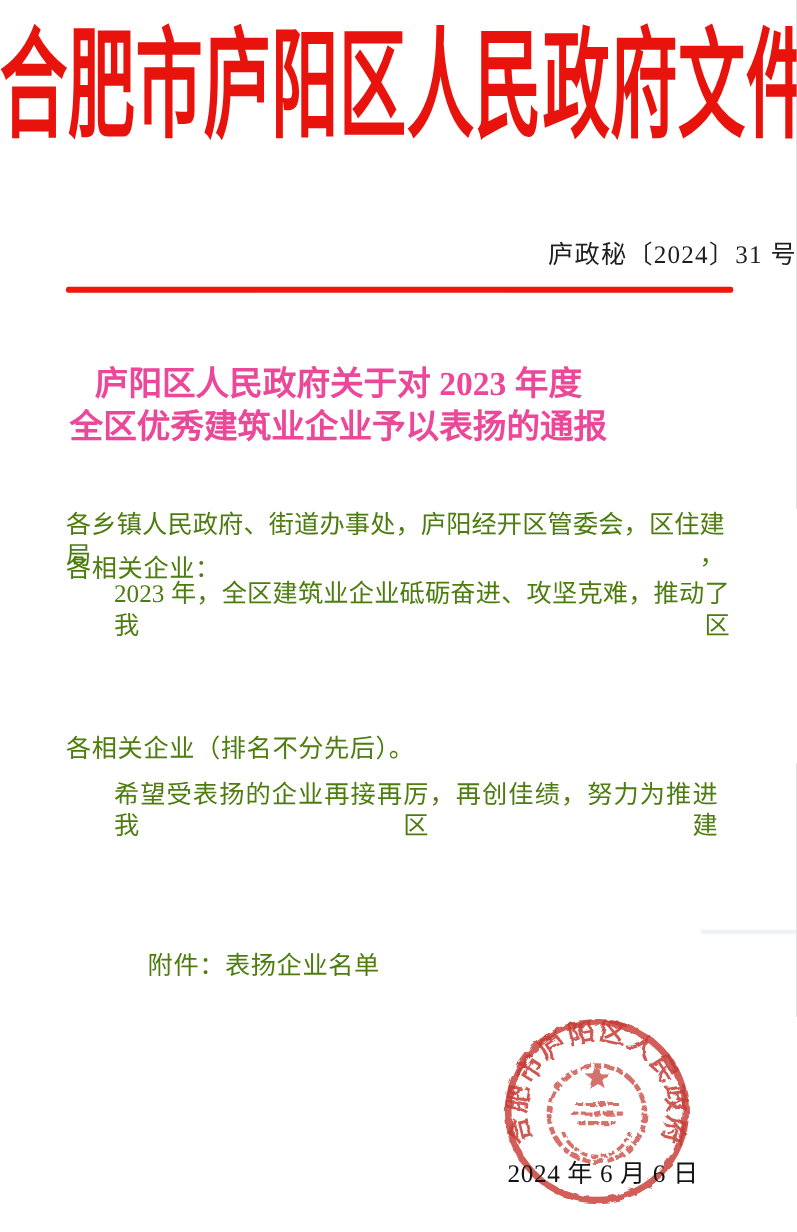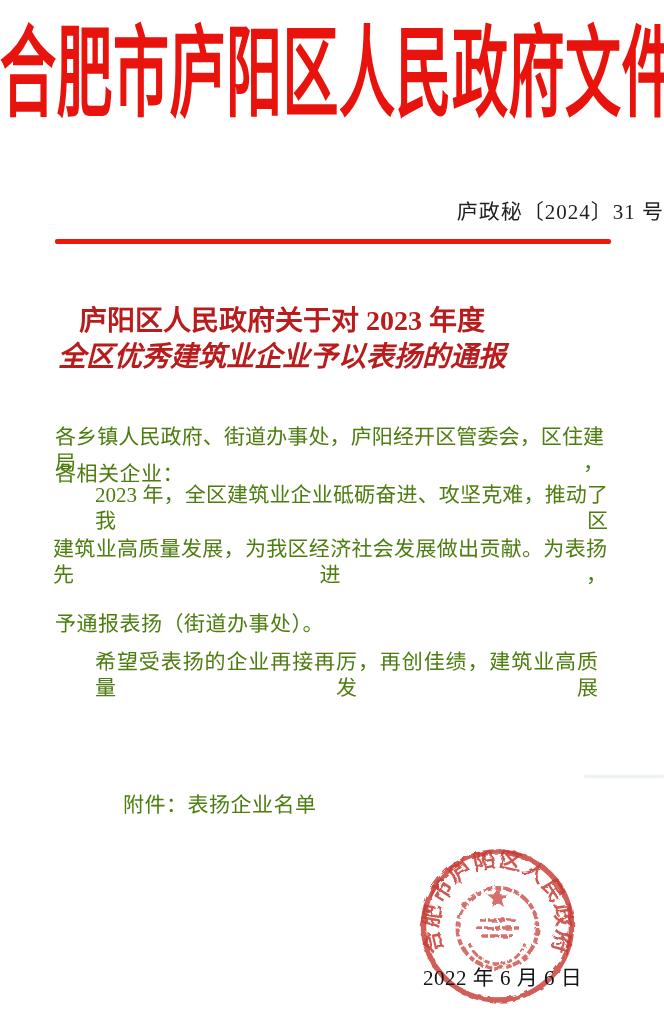--- a/index.html
+++ b/index.html
@@ -36,26 +36,26 @@
   }
   
   .red-rule{
     position:absolute;left:55px;top:239px;width:556px;height:5px;
     background:#ee1708;border-radius:2px;
   }
   
   .title-line{
     position:absolute;left:0;width:564px;
     text-align:center;
-    color:#b91c1c;
+    color:#ec4899;
     font-size:28px;font-weight:700;line-height:1.15;
     white-space:nowrap;
   }
   .title-1{top:305px;}
-  .title-2{top:341px;font-style:italic;}
+  .title-2{top:341px;}
   
   .bline{
     position:absolute;
     color:#4d7c0f;
     font-size:21px;line-height:1.25;
     white-space:nowrap;
     letter-spacing:0.5px;
   }
   .j{ 
     white-space:normal;
@@ -100,23 +100,22 @@
   <div class="doc-number">庐政秘〔2024〕31 号</div>
 
   <div class="red-rule"></div>
 
   <div class="title-line title-1">庐阳区人民政府关于对 2023 年度</div>
   <div class="title-line title-2">全区优秀建筑业企业予以表扬的通报</div>
 
   <div class="bline j l0">各乡镇人民政府、街道办事处，庐阳经开区管委会，区住建局，</div>
   <div class="bline l1">各相关企业：</div>
   <div class="bline j l2">2023 年，全区建筑业企业砥砺奋进、攻坚克难，推动了我区</div>
-  <div class="bline j l3">建筑业高质量发展，为我区经济社会发展做出贡献。为表扬先进，</div>
-  <div class="bline l5">予通报表扬（街道办事处）。</div>
-  <div class="bline j l6">希望受表扬的企业再接再厉，再创佳绩，建筑业高质量发展</div>
+  <div class="bline l5">各相关企业（排名不分先后）。</div>
+  <div class="bline j l6">希望受表扬的企业再接再厉，再创佳绩，努力为推进我区建</div>
 
   <div class="bline attach">附件：表扬企业名单</div>
 
   <div class="scan-smudge"></div>
 
   <svg class="seal" viewBox="0 0 172 180" width="172" height="180" aria-hidden="true">
     <defs>
       <filter id="rough" x="-20%" y="-20%" width="140%" height="140%">
         <feTurbulence type="fractalNoise" baseFrequency="0.14 0.14" numOctaves="2" seed="7" result="n"></feTurbulence>
         <feDisplacementMap in="SourceGraphic" in2="n" scale="4"></feDisplacementMap>
@@ -133,15 +132,15 @@
         <path d="M 68,84 h35 M 64,92 h43 M 70,100 h31" stroke-width="3.5" stroke-dasharray="6 2 9 2"></path>
         <path d="M 58,108 a 29,29 0 0 0 55,0" stroke-width="3" stroke-dasharray="5 3 7 2 4 2"></path>
       </g>
     </g>
 
     <text fill="#c73b34" opacity="0.85" filter="url(#rough)" font-size="21" font-weight="700" letter-spacing="1">
       <textPath href="#sealArc" startOffset="0" textLength="237" lengthAdjust="spacingAndGlyphs">合肥市庐阳区人民政府</textPath>
     </text>
   </svg>
 
-  <div class="date-line">2022 年 6 月 6 日</div>
+  <div class="date-line">2024 年 6 月 6 日</div>
 
 </div>
 
 </body></html>

